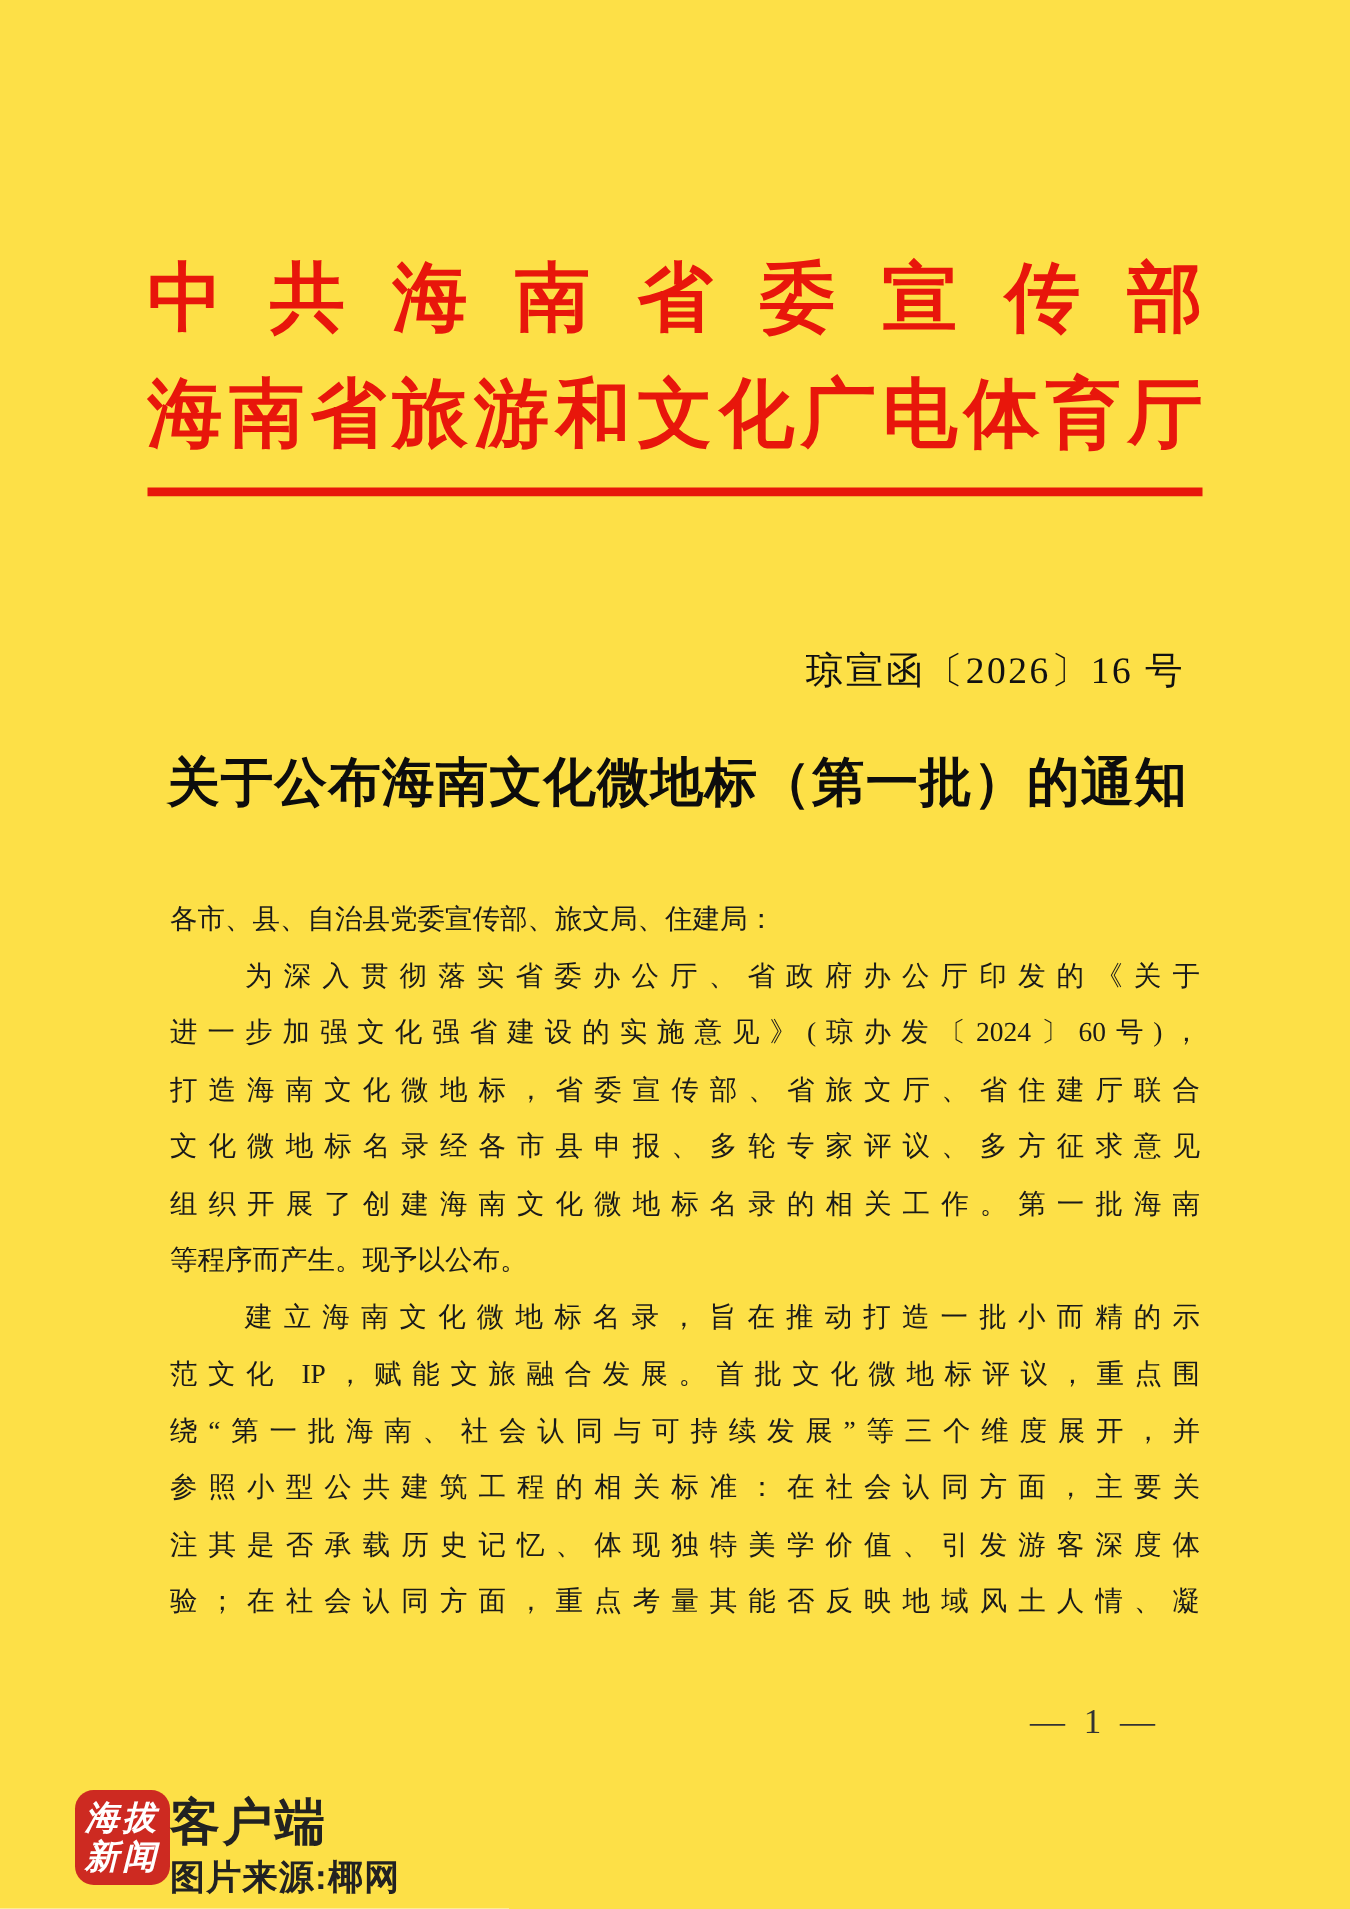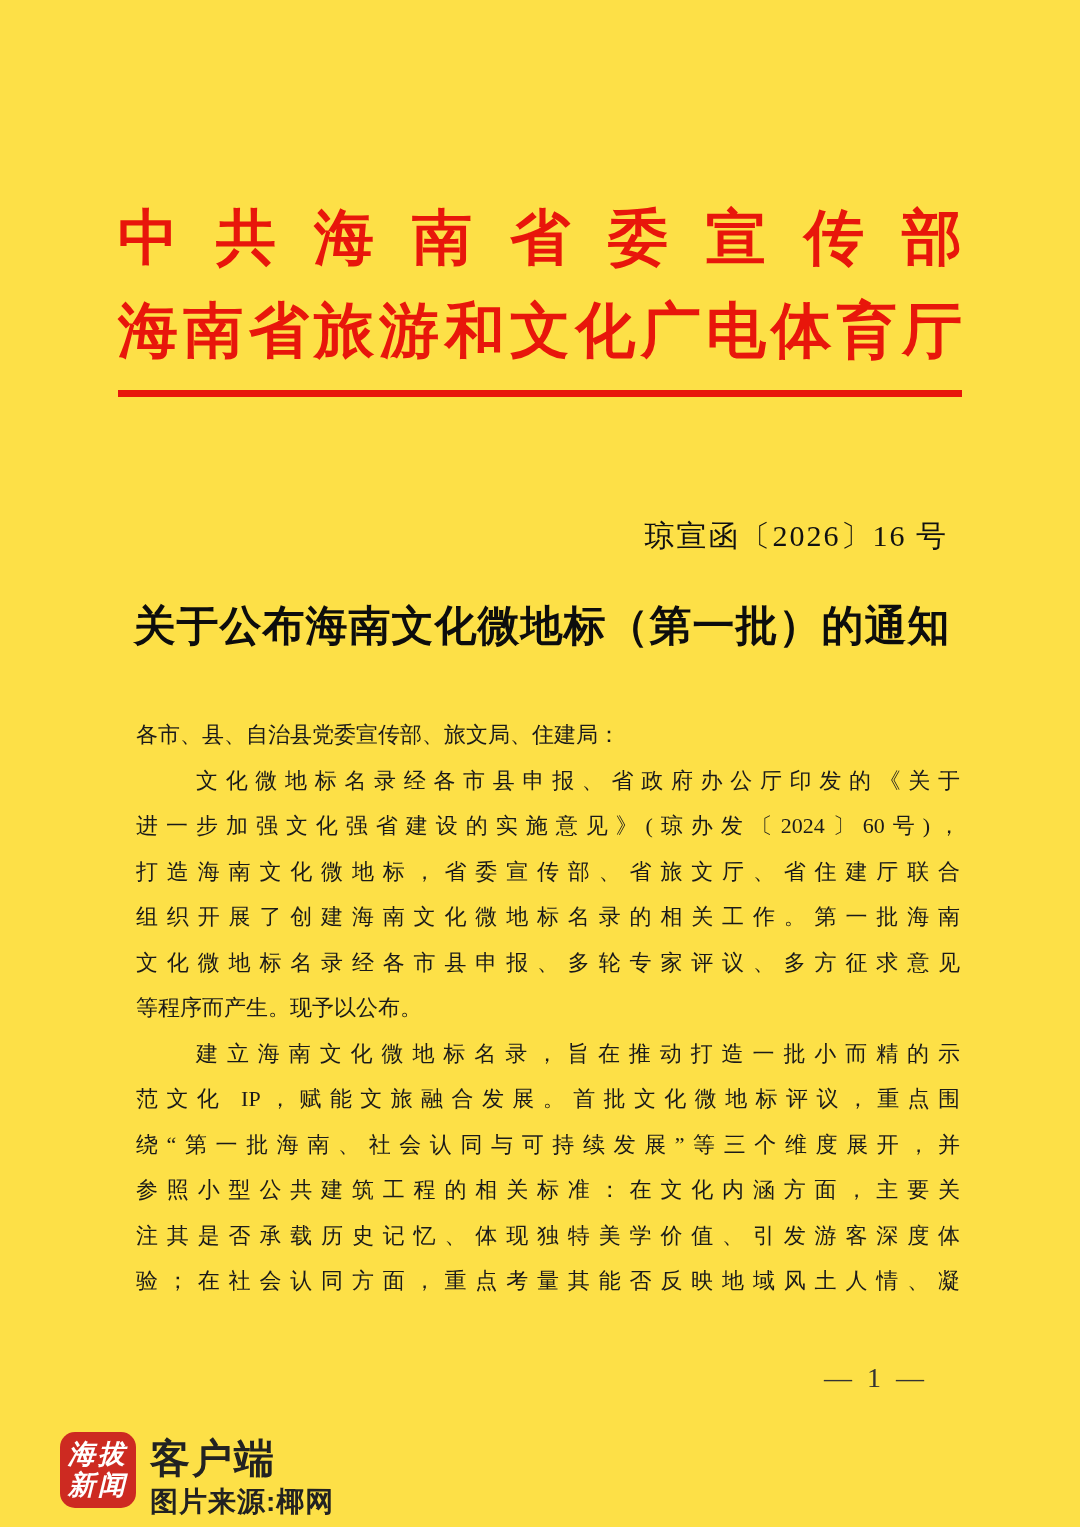--- a/index.html
+++ b/index.html
@@ -80,21 +80,20 @@
     font-size:28px;
     color:#333;
     letter-spacing:4px;
   }
   
   .footer{
     position:absolute;
     left:60px;top:1432px;
     display:flex;
     align-items:flex-start;
-    gap:14px;
   }
   .logo{
     width:76px;height:76px;
     background:var(--logo-red);
     border-radius:15px;
     color:#fff;
     display:flex;
     flex-direction:column;
     align-items:center;
     justify-content:center;
@@ -138,30 +137,30 @@
     <div class="org-line">海南省旅游和文化广电体育厅</div>
     <div class="red-rule"></div>
   </div>
 
   <div class="doc-number">琼宣函〔2026〕16 号</div>
 
   <h1 class="doc-title">关于公布海南文化微地标（第一批）的通知</h1>
 
   <div class="body-text">
     <div class="line">各市、县、自治县党委宣传部、旅文局、住建局：</div>
-    <div class="line indent fill">文化微地标名录经各市县申报、省政府办公厅印发的《关于</div>
+    <div class="line indent fill">为深入贯彻落实省委办公厅、省政府办公厅印发的《关于</div>
     <div class="line fill">进一步加强文化强省建设的实施意见》(琼办发〔2024〕60号)，</div>
     <div class="line fill">打造海南文化微地标，省委宣传部、省旅文厅、省住建厅联合</div>
+    <div class="line fill">文化微地标名录经各市县申报、多轮专家评议、多方征求意见</div>
     <div class="line fill">组织开展了创建海南文化微地标名录的相关工作。第一批海南</div>
-    <div class="line fill">文化微地标名录经各市县申报、多轮专家评议、多方征求意见</div>
     <div class="line">等程序而产生。现予以公布。</div>
     <div class="line indent fill">建立海南文化微地标名录，旨在推动打造一批小而精的示</div>
     <div class="line fill">范文化 IP，赋能文旅融合发展。首批文化微地标评议，重点围</div>
     <div class="line fill">绕“第一批海南、社会认同与可持续发展”等三个维度展开，并</div>
-    <div class="line fill">参照小型公共建筑工程的相关标准：在文化内涵方面，主要关</div>
+    <div class="line fill">参照小型公共建筑工程的相关标准：在社会认同方面，主要关</div>
     <div class="line fill">注其是否承载历史记忆、体现独特美学价值、引发游客深度体</div>
     <div class="line fill">验；在社会认同方面，重点考量其能否反映地域风土人情、凝</div>
   </div>
 
   <div class="page-number">— 1 —</div>
 
   <div class="footer">
     <div class="logo">
       <span>海拔</span>
       <span>新闻</span>

